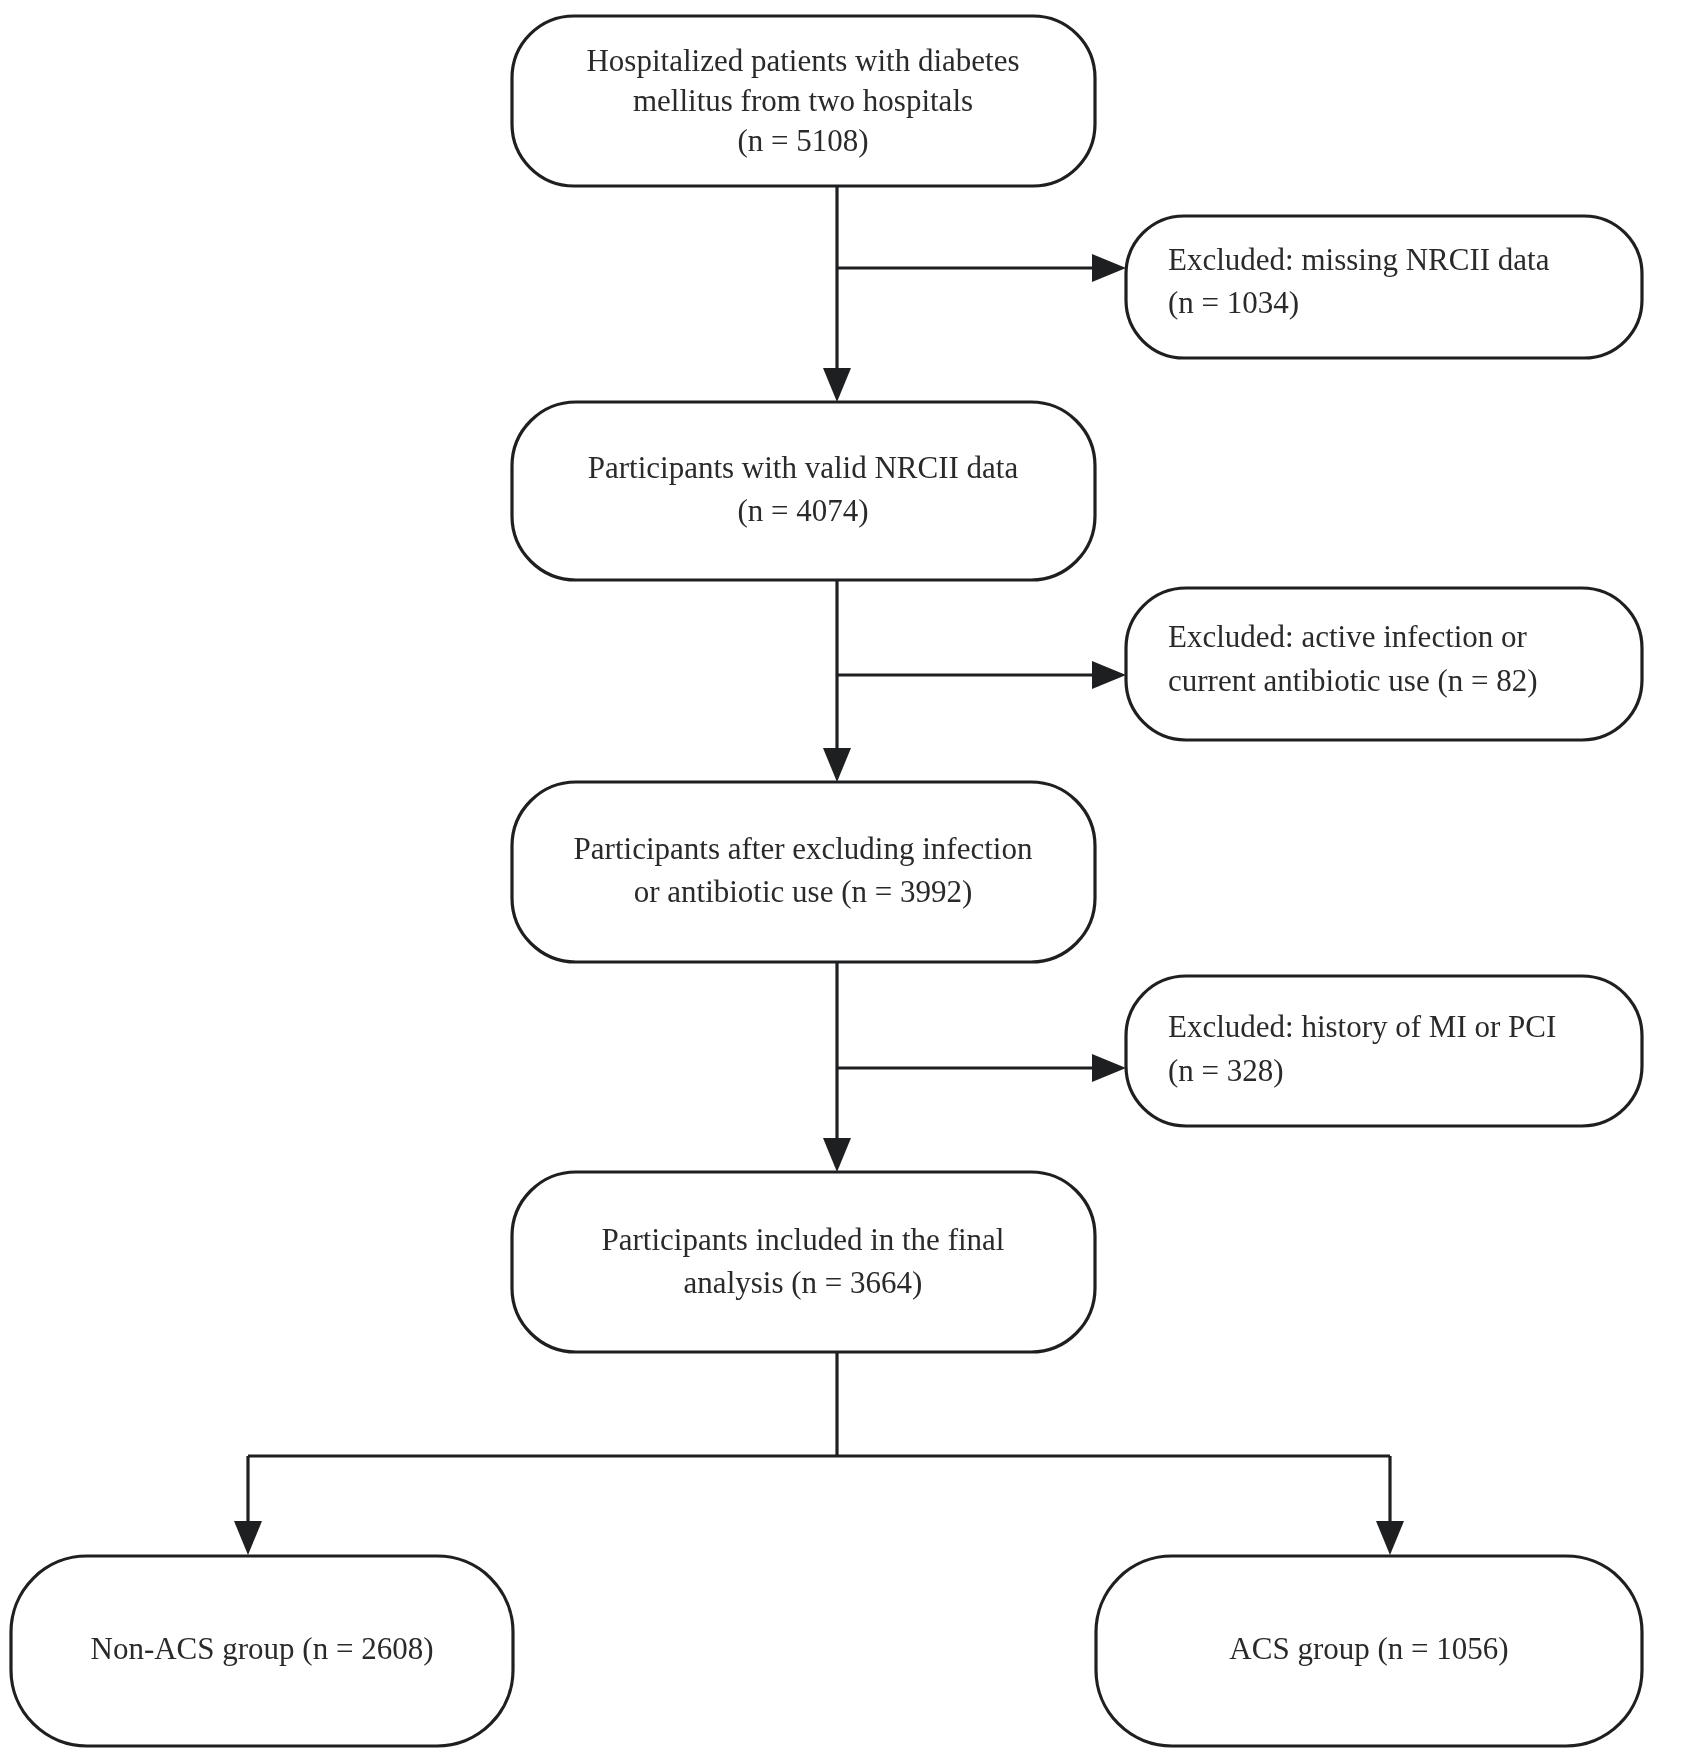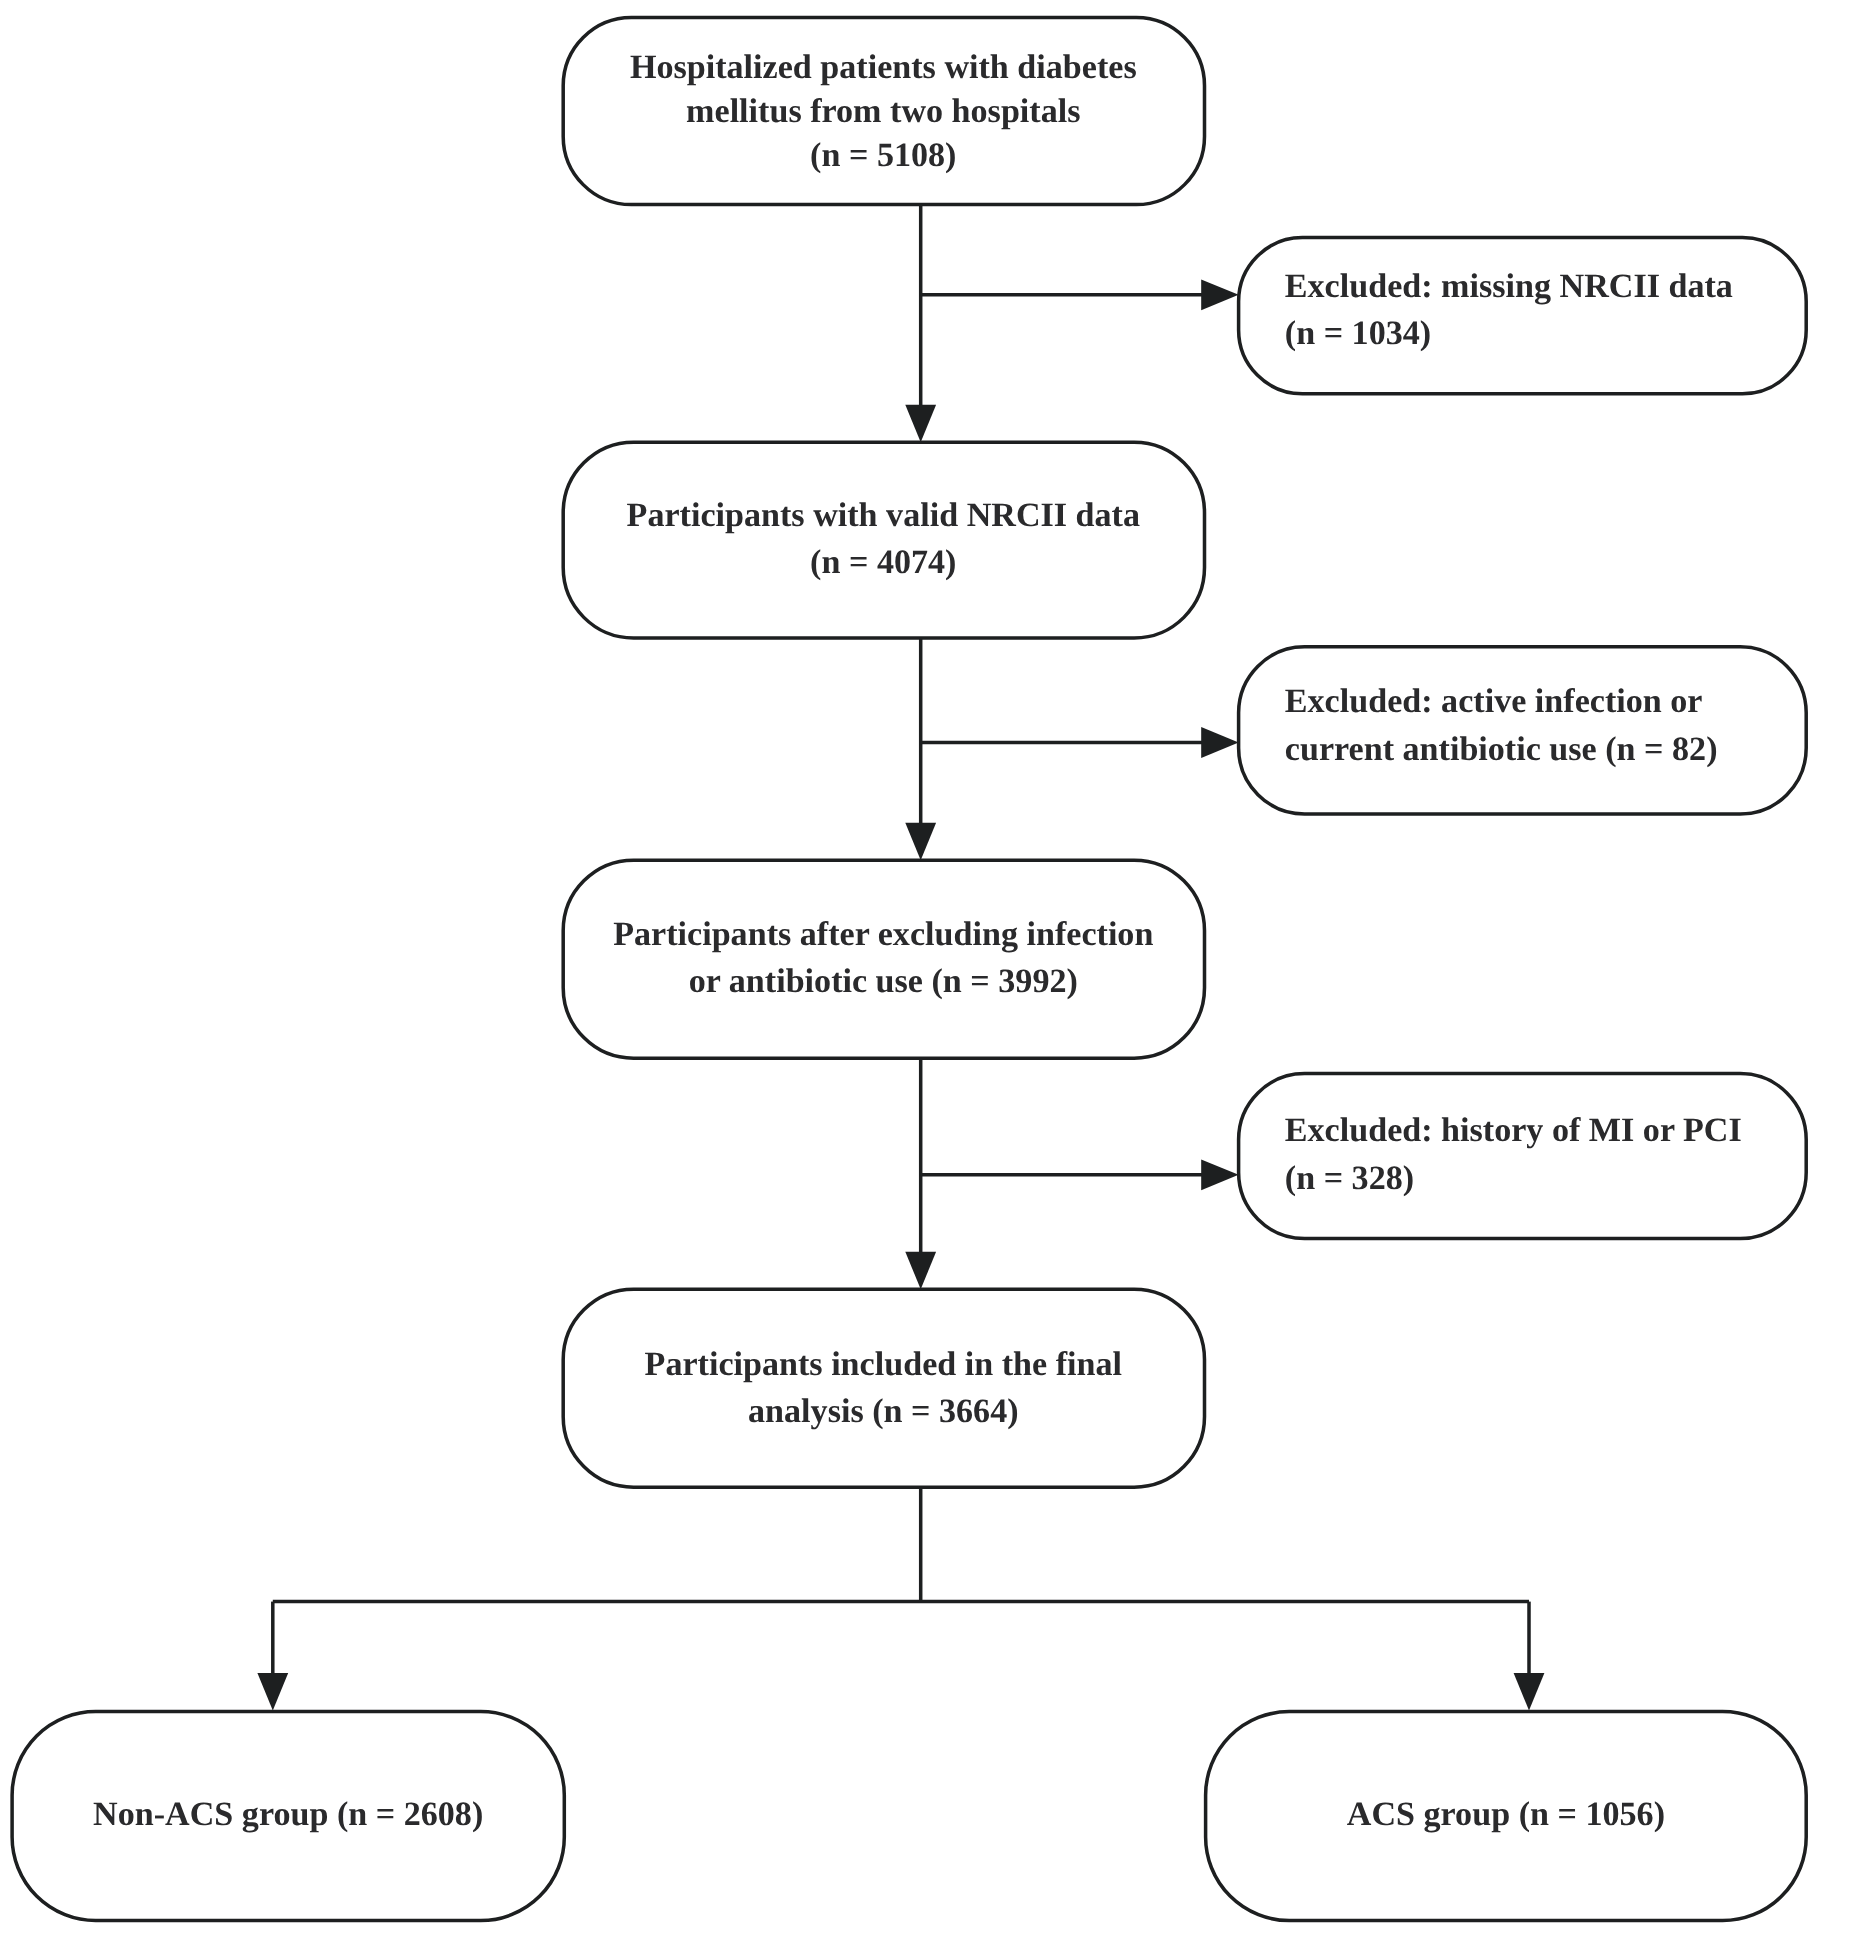--- a/index.html
+++ b/index.html
@@ -12,21 +12,20 @@
     width: 1689px;
     height: 1758px;
     overflow: hidden;
     font-family: "Liberation Serif", "DejaVu Serif", serif;
   }
   #flow-root {
     position: relative;
     width: 1391px;
     height: 1758px;
     background: #ffffff;
-    font-weight: bold;
   }
   svg#flow-svg {
     position: absolute;
     top: 0;
     left: 0;
     width: 1689px;
     height: 1758px;
     display: block;
   }
   .node-box {

